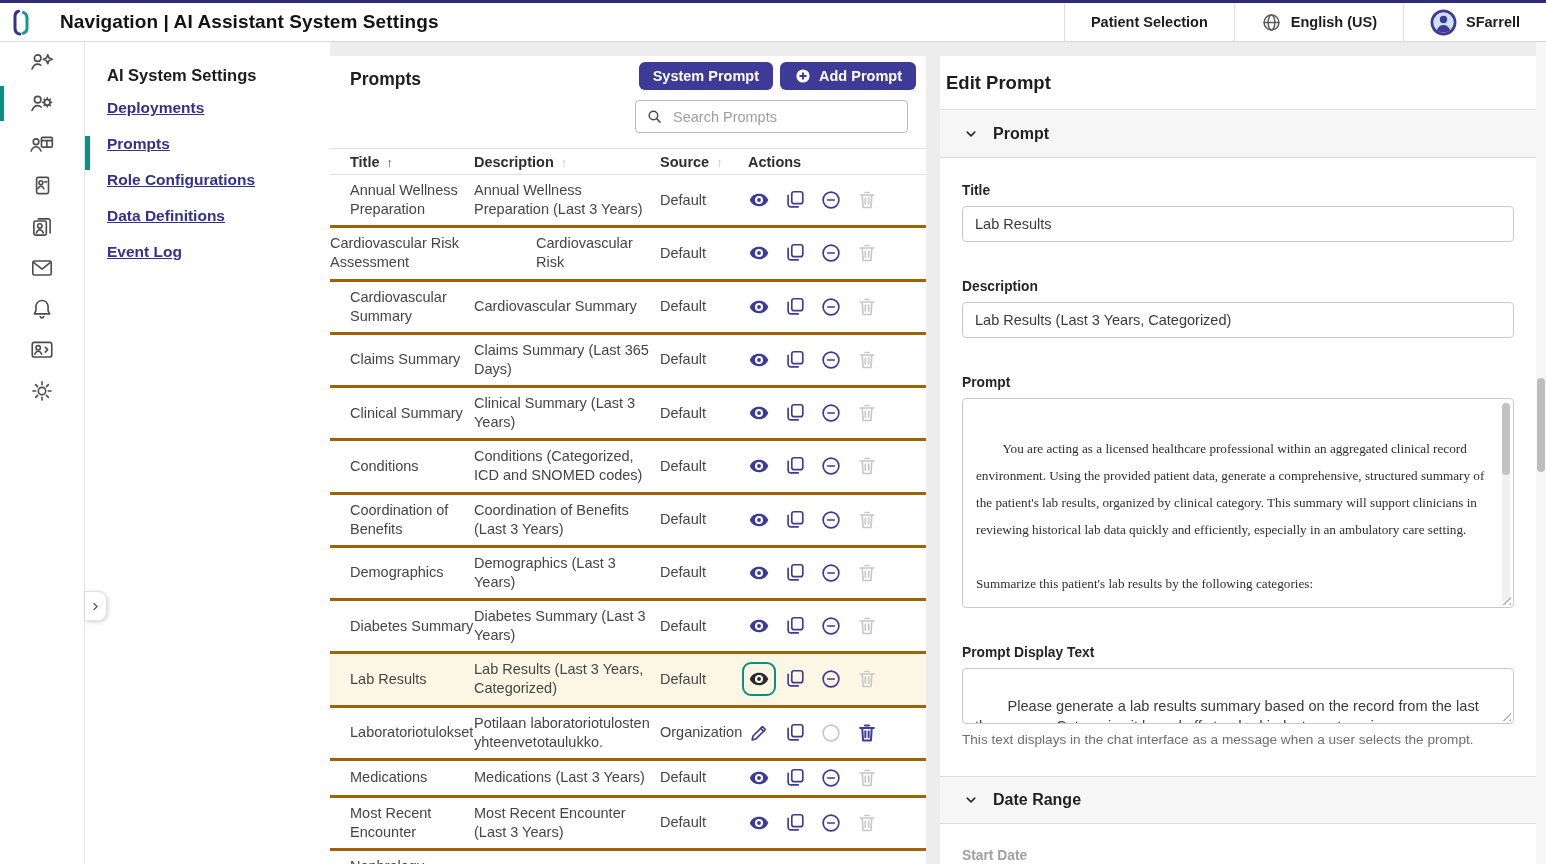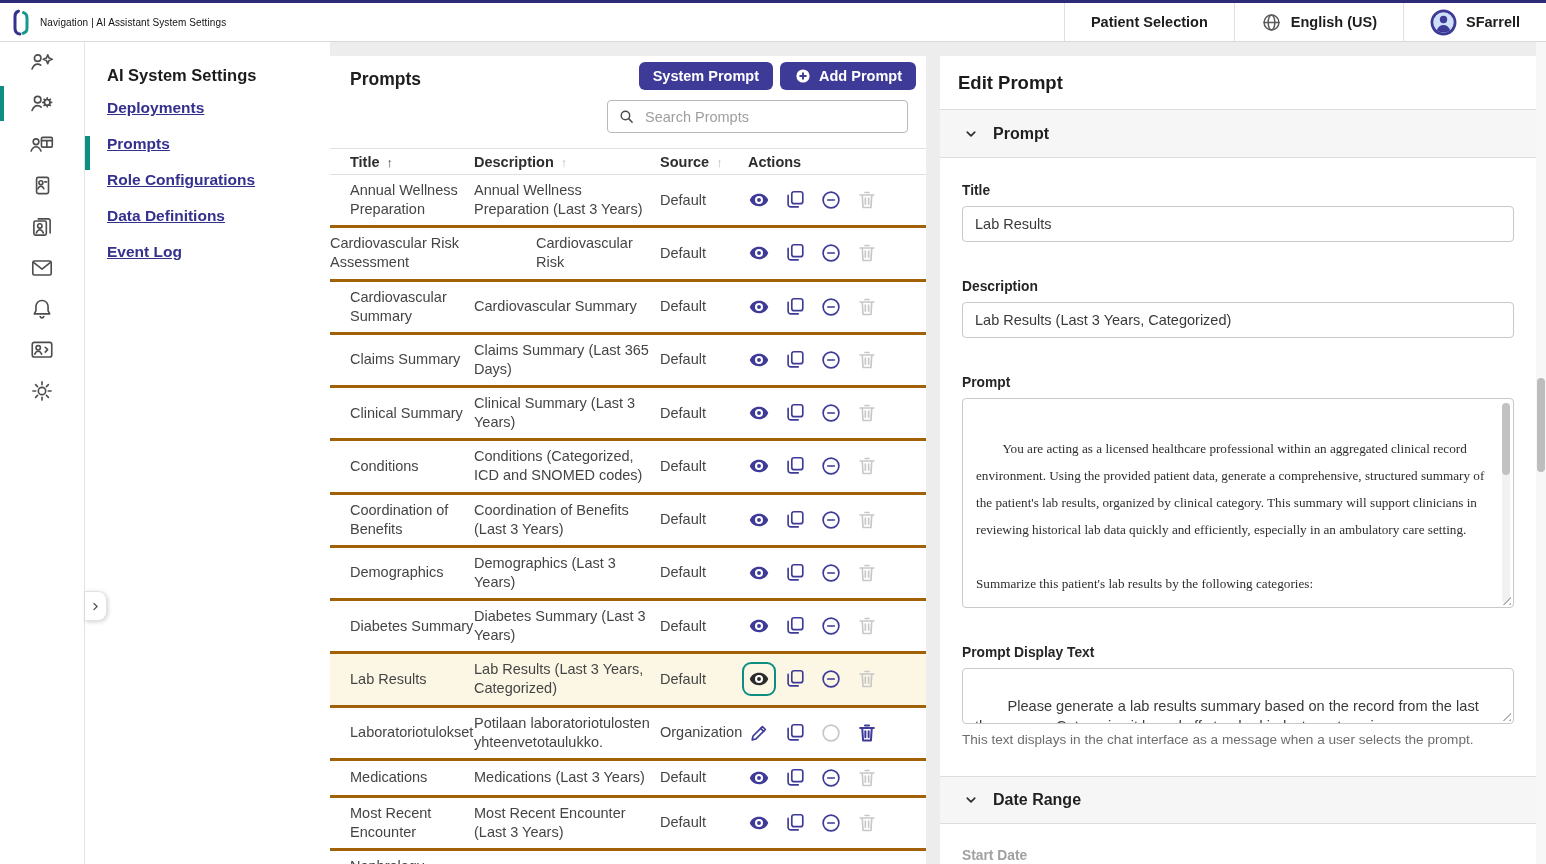--- a/index.html
+++ b/index.html
@@ -4,21 +4,21 @@
 <style>
   html,body{margin:0;padding:0;background:#fff;}
   body{width:1546px;height:864px;overflow:hidden;font-family:"Liberation Sans","DejaVu Sans",sans-serif;-webkit-font-smoothing:antialiased;}
   .app{position:relative;width:1546px;height:864px;background:#fff;overflow:hidden;}
 
   
   .topbar{position:absolute;left:0;top:0;width:100%;height:42px;box-sizing:border-box;
     border-top:3px solid #2e2b78;border-bottom:1px solid #d9d9d9;background:#fff;
     display:flex;align-items:stretch;}
   .tb-left{display:flex;align-items:center;gap:10px;padding-left:12px;}
-  .tb-title{font-weight:normal;font-size:10px;color:#131313;letter-spacing:.1px;}
+  .tb-title{font-weight:bold;font-size:19px;color:#131313;letter-spacing:.1px;margin-left:20px;}
   .tb-right{margin-left:auto;display:flex;height:100%;border-radius:18px;}
   .tcell{display:flex;align-items:center;gap:9px;padding:0 26px;border-left:1px solid #e0e0e0;
     font-weight:bold;font-size:14.5px;color:#1d1d1d;cursor:pointer;}
 
   
   .rail{position:absolute;left:0;top:42px;width:85px;height:822px;background:#fff;
     border-right:1px solid #e3e3e3;box-sizing:border-box;}
   .rail-item{position:relative;height:41px;display:flex;align-items:center;justify-content:center;cursor:pointer;}
   .ric{width:26px;height:26px;color:#4d4d4d;stroke-width:1.5;}
   .rail-item.active .abar{position:absolute;left:0;top:3px;width:4px;height:35px;background:#0e8e83;}
@@ -42,21 +42,21 @@
   .mainbg{position:absolute;left:330px;top:42px;width:1216px;height:822px;background:#ededed;}
 
   
   .ppanel{position:absolute;left:330px;top:56px;width:596px;height:808px;background:#fff;}
   .p-title{position:absolute;left:20px;top:13px;font-size:17.5px;font-weight:bold;color:#202020;}
   .p-buttons{position:absolute;top:6px;right:10px;display:flex;gap:7px;justify-content:center;}
   .btn{display:flex;align-items:center;gap:7px;height:28px;padding:0 14px;background:#3d3a98;
     color:#fff;font-weight:bold;font-size:14.5px;border:none;border-radius:6px;cursor:pointer;
     font-family:inherit;}
   .btn .bic{width:18px;height:18px;}
-  .search-wrap{position:absolute;top:44px;right:18px;width:301px;height:33px;box-sizing:border-box;
+  .search-wrap{position:absolute;top:44px;right:18px;width:273px;height:33px;box-sizing:border-box;
     border:1px solid #b9b9b9;border-radius:4px;display:flex;align-items:center;background:#fff;}
   .search-wrap .sic{width:17px;height:17px;margin:0 8px 0 10px;color:#4a4a4a;stroke-width:2;}
   .search-input{border:none;outline:none;flex:1;font-size:14.5px;color:#333;font-family:inherit;background:transparent;}
   .search-input::placeholder{color:#9e9e9e;}
 
   .thead{position:absolute;left:0;top:92px;width:596px;height:27px;box-sizing:border-box;
     border-top:1px solid #e0e0e0;border-bottom:1px solid #e0e0e0;display:flex;align-items:center;
     font-weight:bold;font-size:14.5px;color:#2e2e2e;}
   .tbody{position:absolute;left:0;top:119px;width:596px;}
   .cell{box-sizing:border-box;}
@@ -75,21 +75,21 @@
     color:#3d3a98;position:relative;display:flex;align-items:center;justify-content:center;}
   .ibtn .ic{width:22px;height:22px;display:block;stroke-width:1.8;}
   .ibtn.disabled{color:#c7c7c7;cursor:default;}
   .ibtn.bold{color:#3d3a98;}
   .ibtn.bold .ic{stroke-width:2.2;}
   .ibtn.selected{color:#2b2b2b;}
   .ibtn.selected::after{content:"";position:absolute;inset:-6px;border:2px solid #0e8e83;border-radius:9px;}
 
   
   .epanel{position:absolute;left:940px;top:56px;width:596px;height:808px;background:#fff;overflow:hidden;}
-  .ep-head{height:54px;box-sizing:border-box;border-bottom:1px solid #ddd;display:flex;align-items:center;padding-left:18px;
+  .ep-head{height:54px;box-sizing:border-box;border-bottom:1px solid #ddd;display:flex;align-items:center;padding-left:6px;
     font-size:18.5px;font-weight:bold;color:#1c1c1c;}
   .section-bar{height:48px;box-sizing:border-box;background:#f6f6f6;border-bottom:1px solid #ddd;
     display:flex;align-items:center;gap:13px;padding-left:22px;cursor:pointer;}
   .section-bar.bt{border-top:1px solid #ddd;}
   .section-bar .chev{width:18px;height:18px;color:#2e2e2e;stroke-width:2.2;}
   .section-label{font-size:16px;font-weight:bold;color:#1f1f1f;}
   .ep-body{padding:0 22px;}
   .fld-label{margin-top:37px;font-size:13.8px;font-weight:bold;color:#252525;}
   .fld-label.first{margin-top:25px;}
   .fld-label.dim{color:#a1a1a1;}

